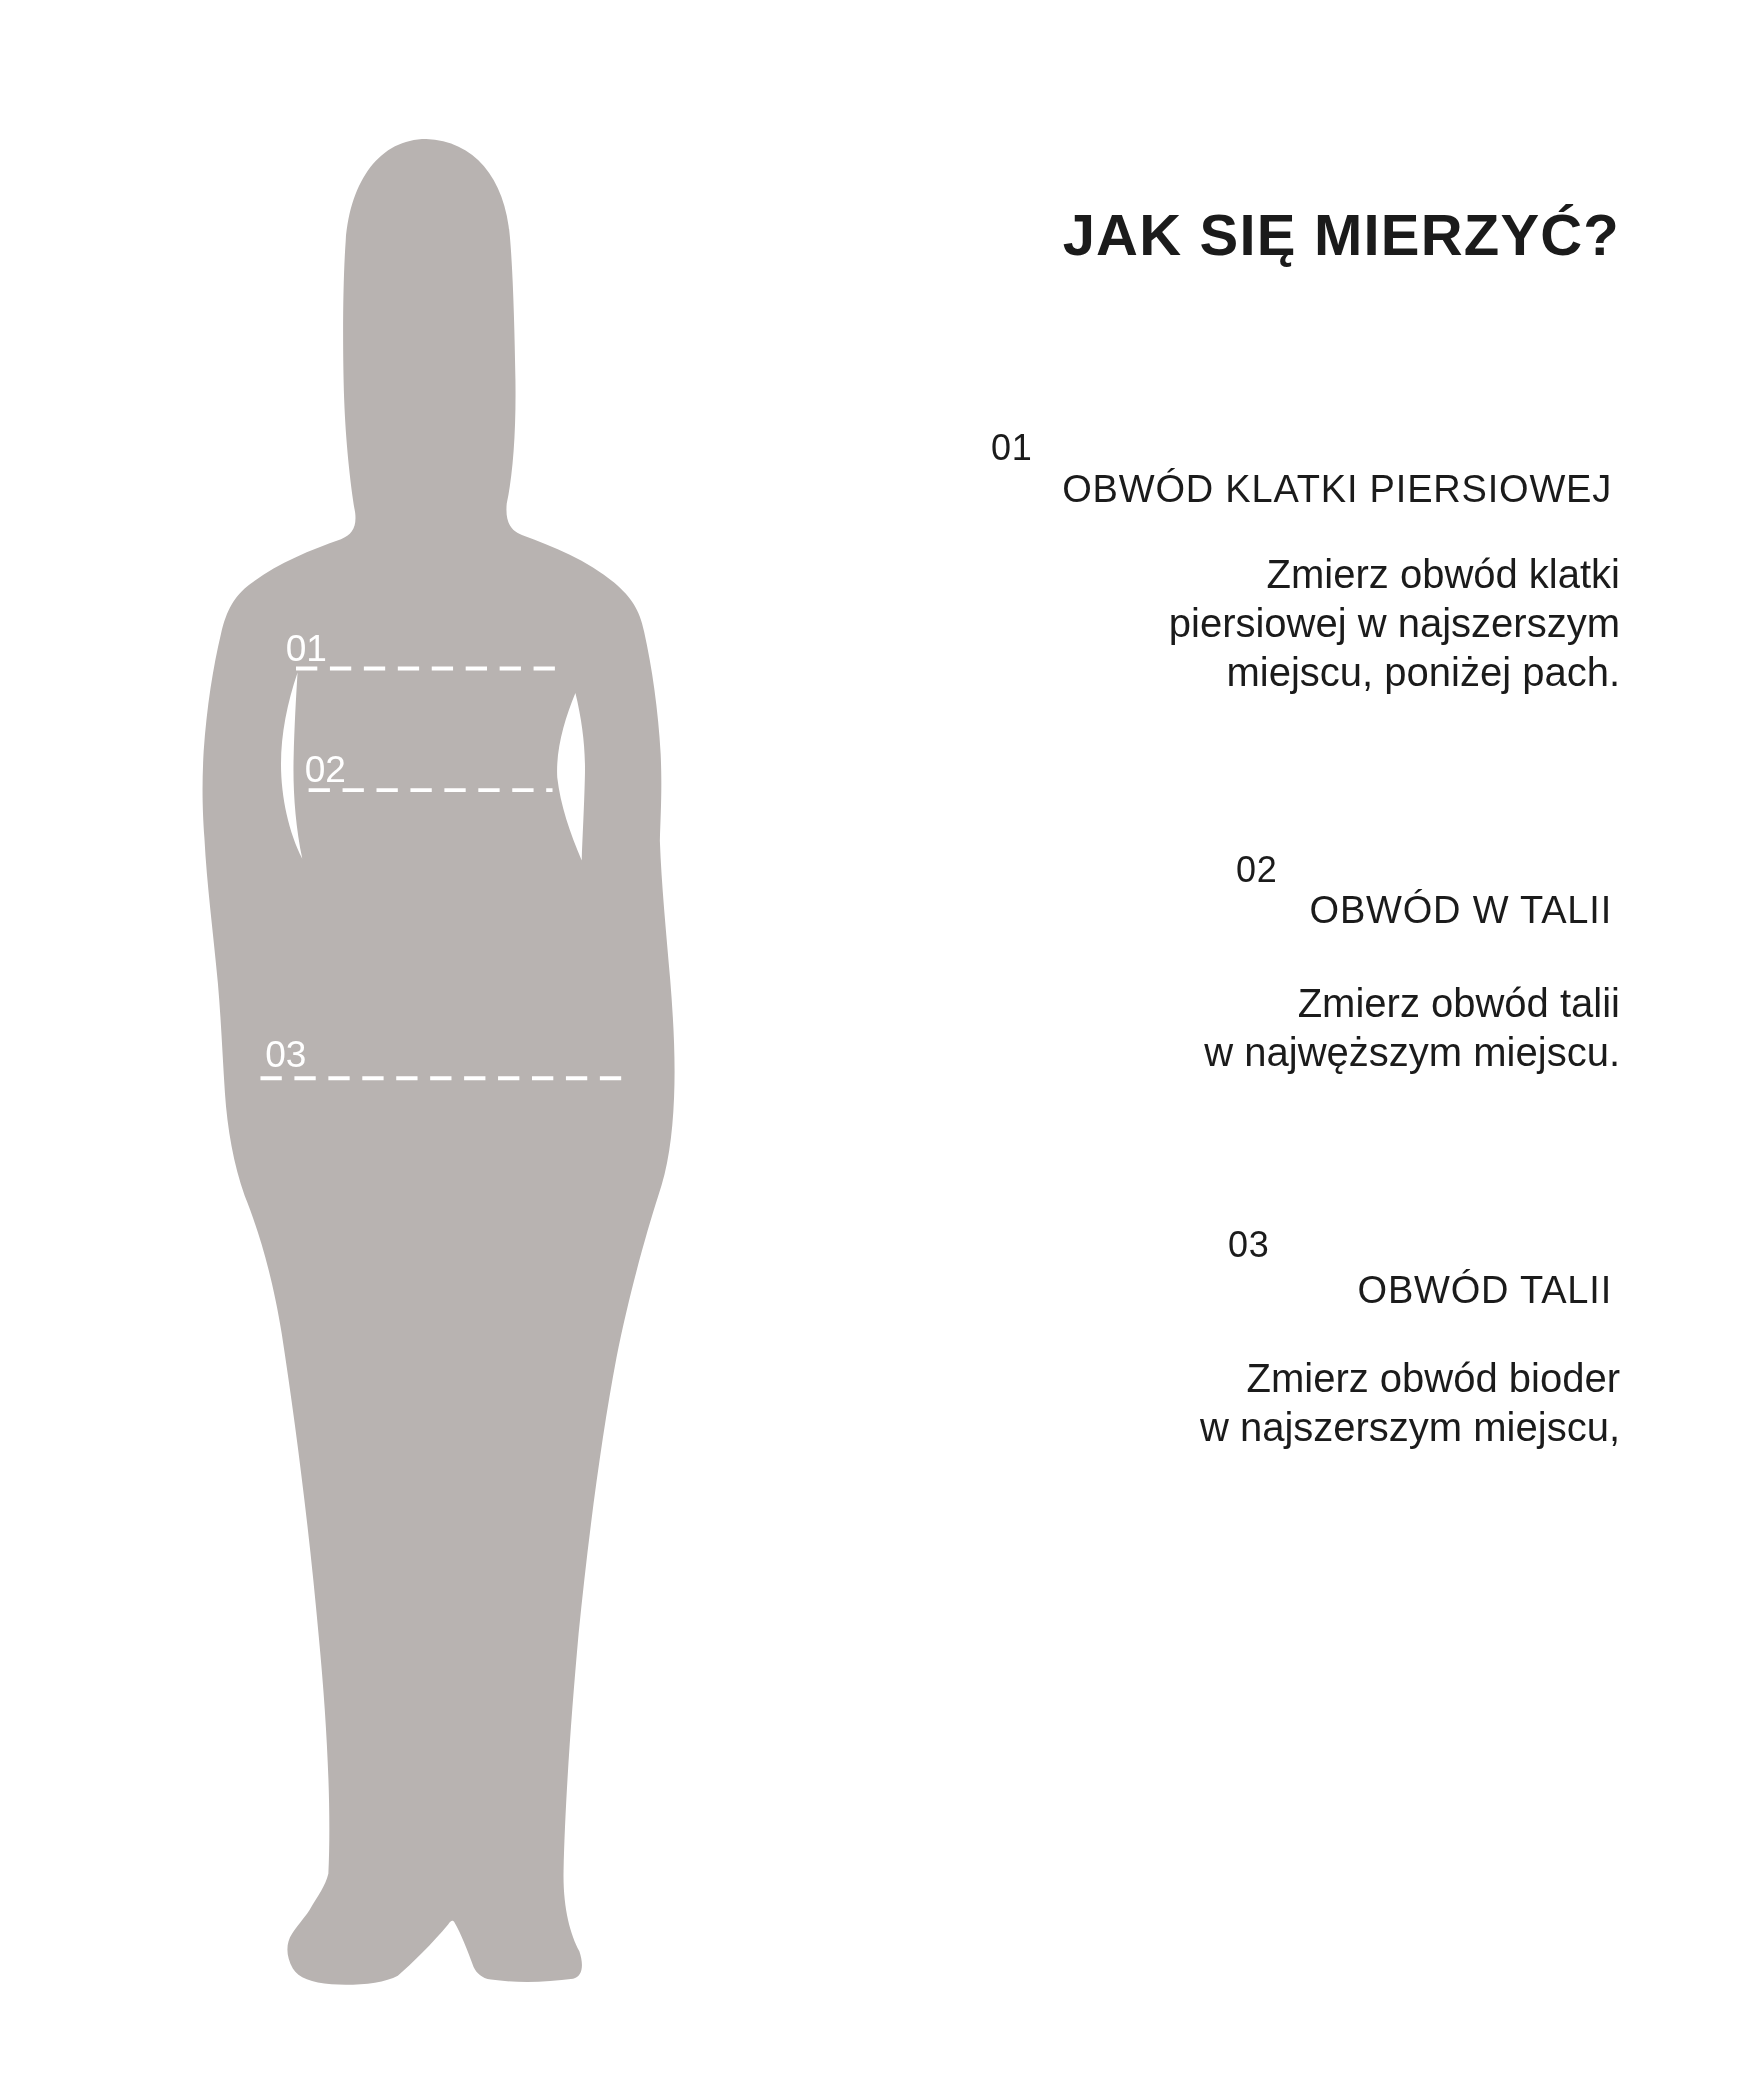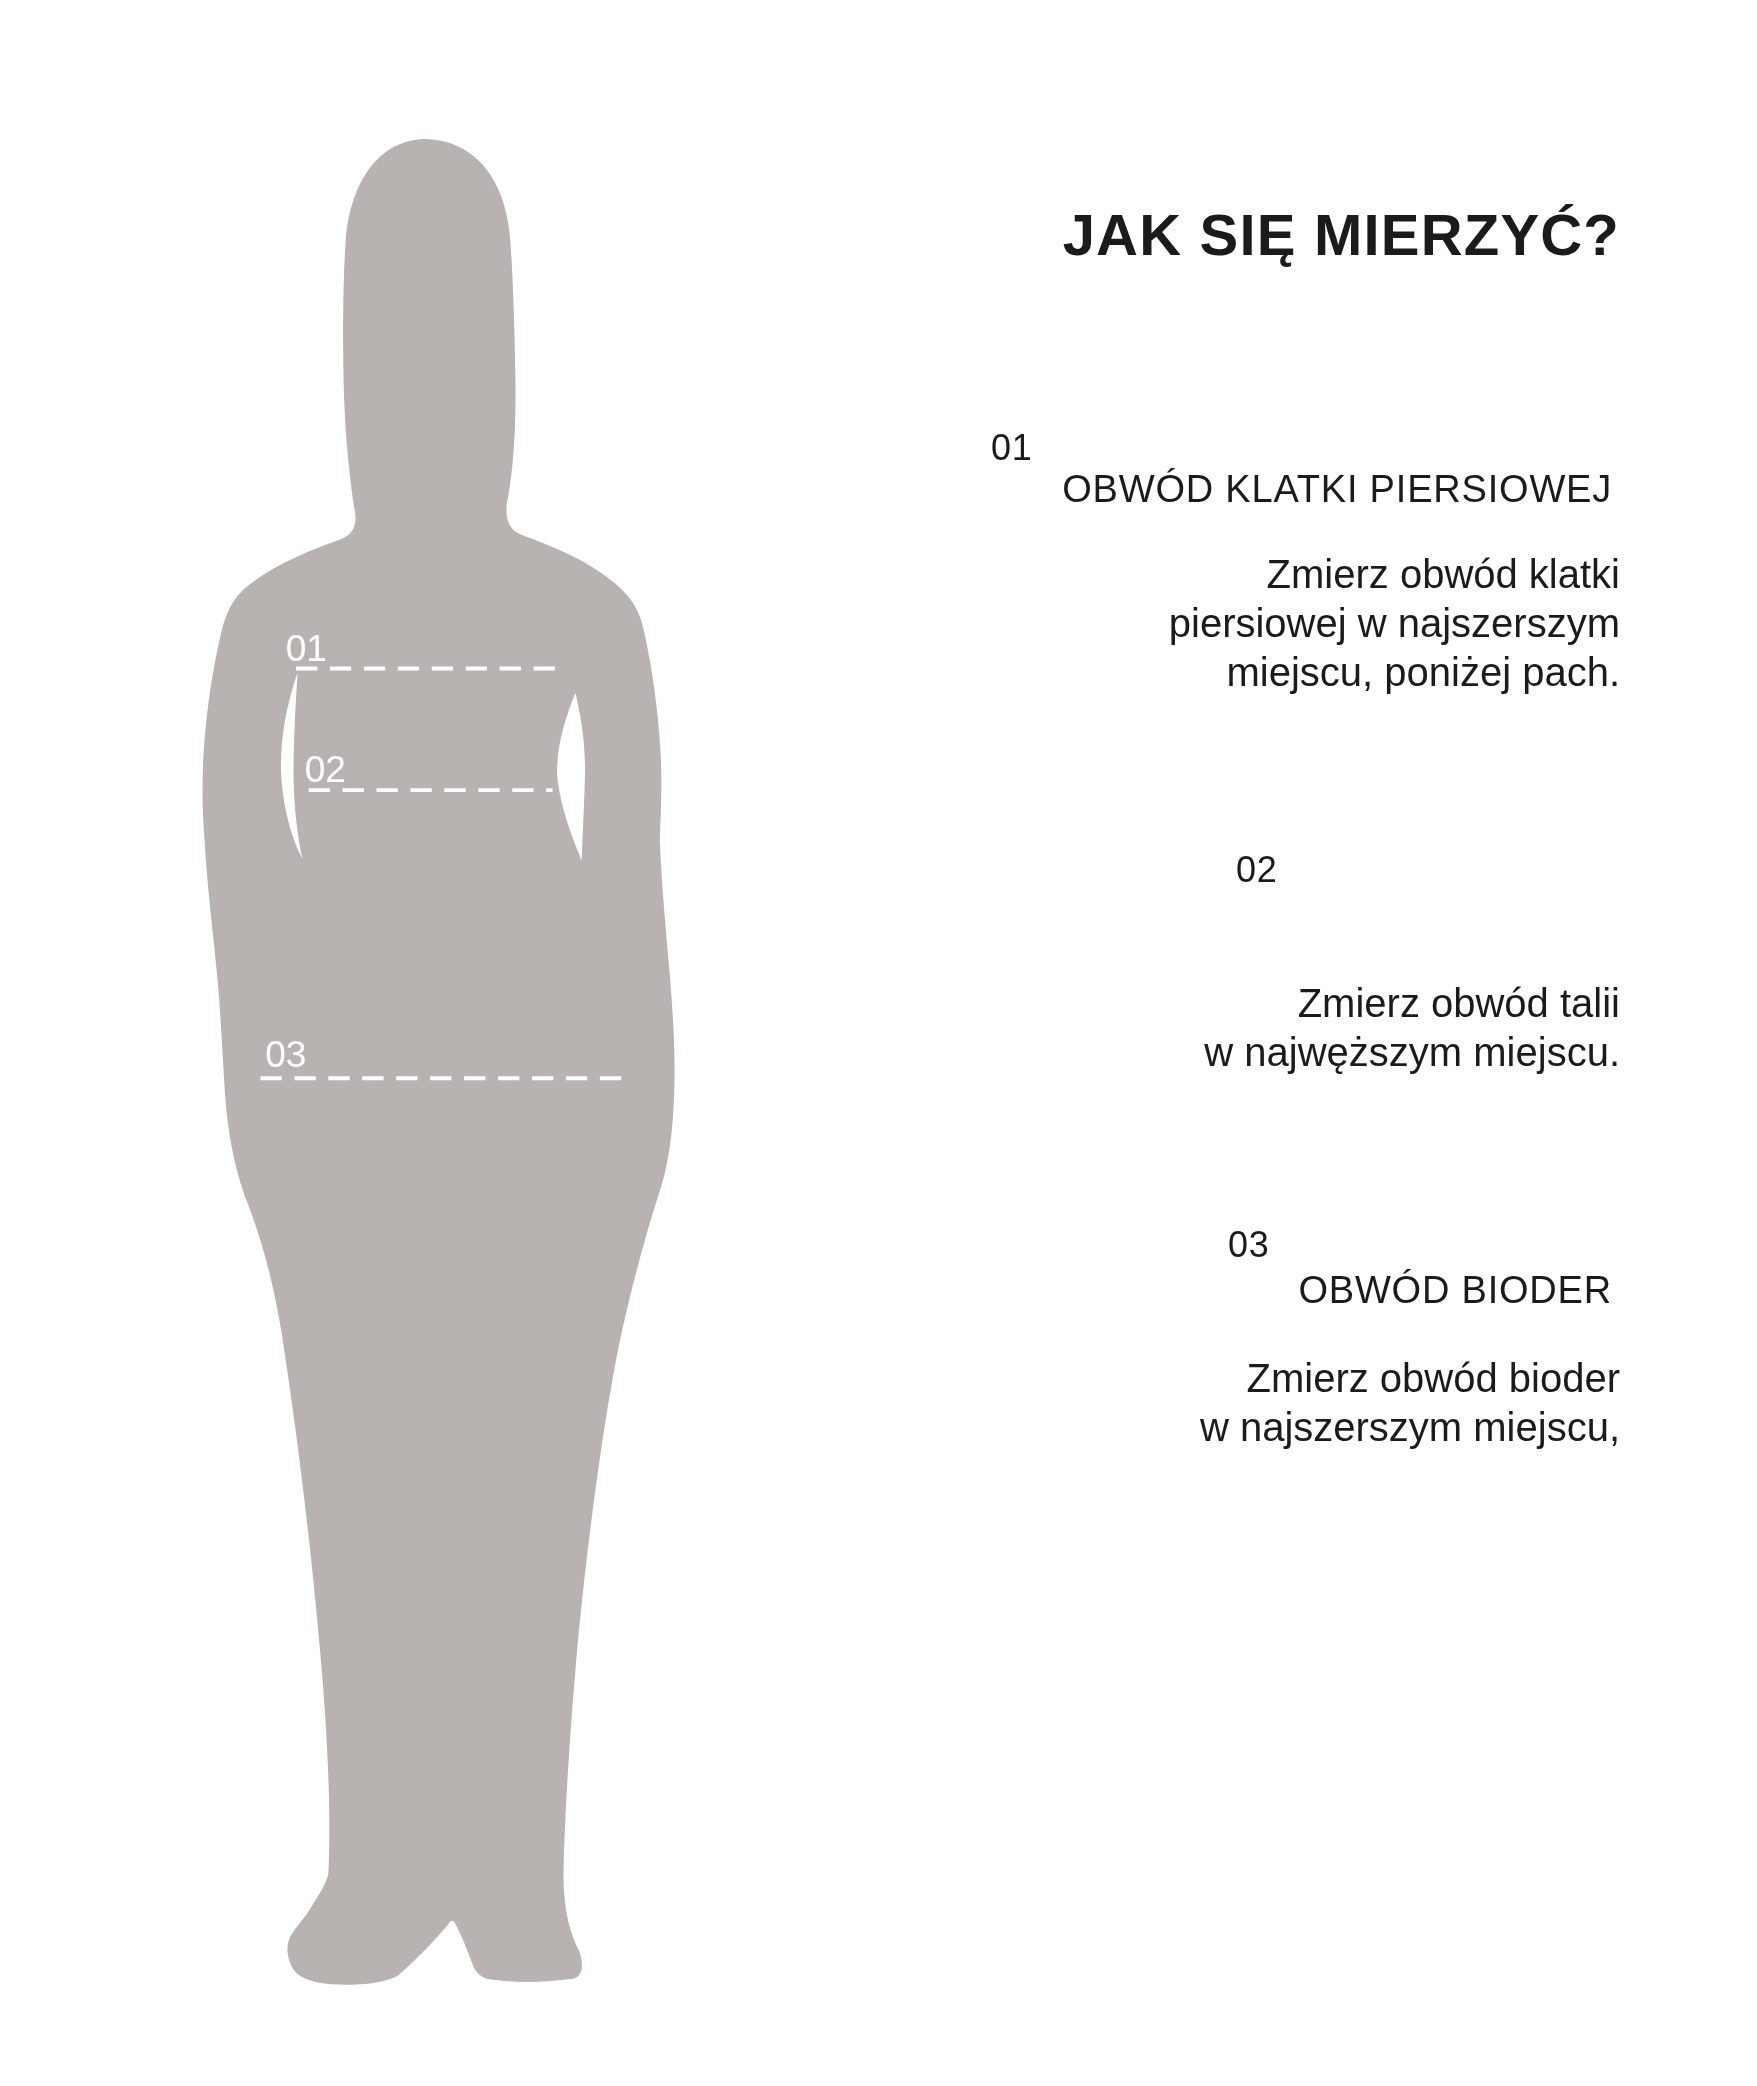--- a/index.html
+++ b/index.html
@@ -171,26 +171,27 @@
 
   <div class="sec-num" id="num-1">01</div>
   <h2 class="sec-heading" id="heading-1">OBWÓD KLATKI PIERSIOWEJ</h2>
   <div class="sec-body" id="body-1">
     <div>Zmierz obwód klatki</div>
     <div>piersiowej w najszerszym</div>
     <div>miejscu, poniżej pach.</div>
   </div>
 
   <div class="sec-num" id="num-2">02</div>
+  <h2 class="sec-heading" id="heading-2">OBWÓD W TALII</h2>
   <div class="sec-body" id="body-2">
     <div>Zmierz obwód talii</div>
     <div>w najwęższym miejscu.</div>
   </div>
 
   <div class="sec-num" id="num-3">03</div>
-  <h2 class="sec-heading" id="heading-3">OBWÓD BIODER</h2>
+  <h2 class="sec-heading" id="heading-3">OBWÓD TALII</h2>
   <div class="sec-body" id="body-3">
     <div>Zmierz obwód bioder</div>
     <div>w najszerszym miejscu,</div>
   </div>
 
 </div>
 
 
 </body></html>

